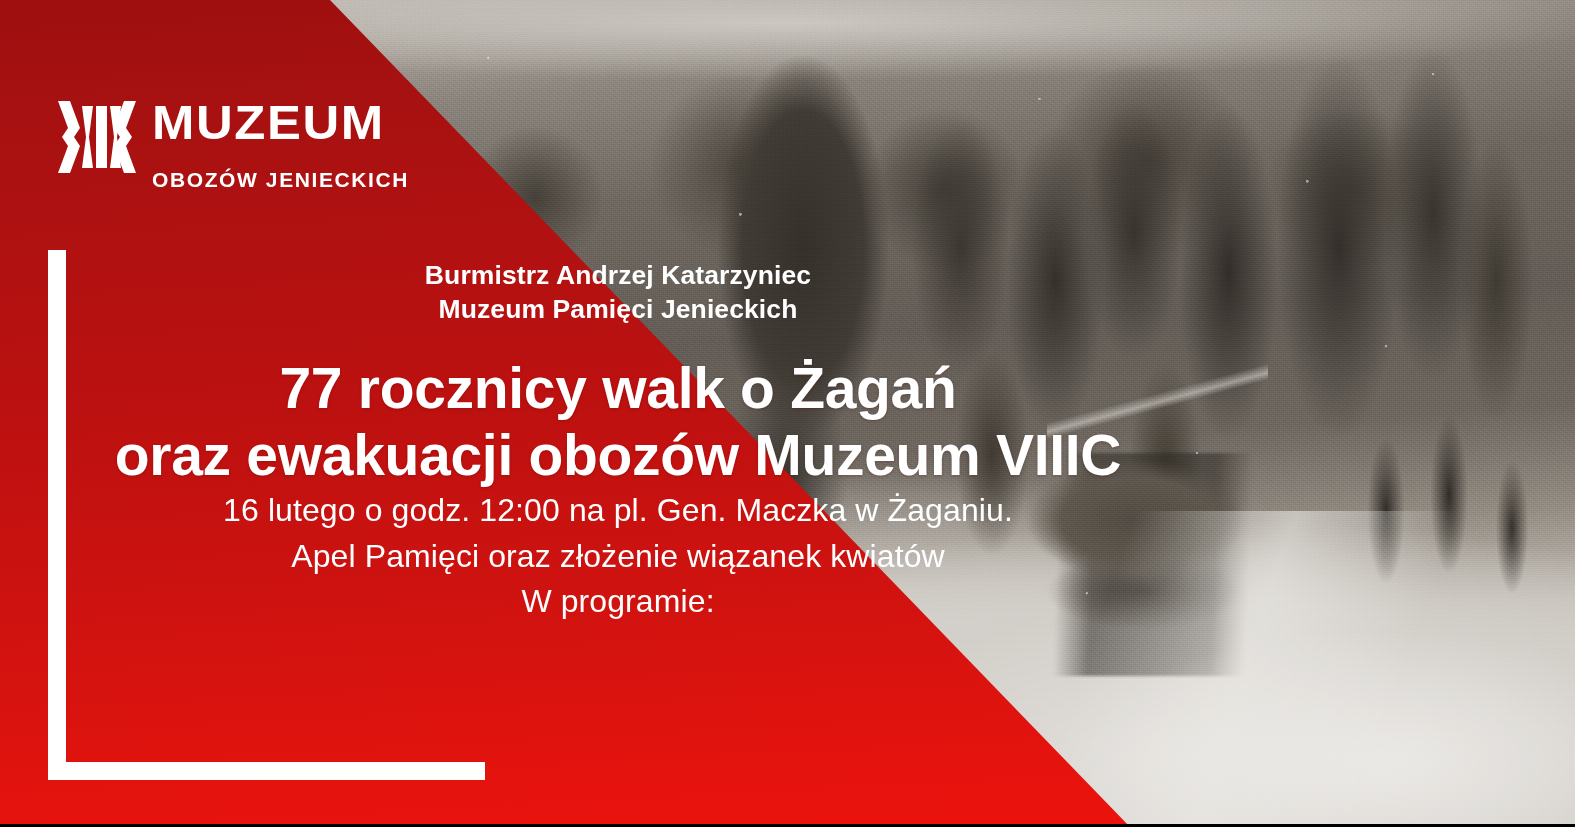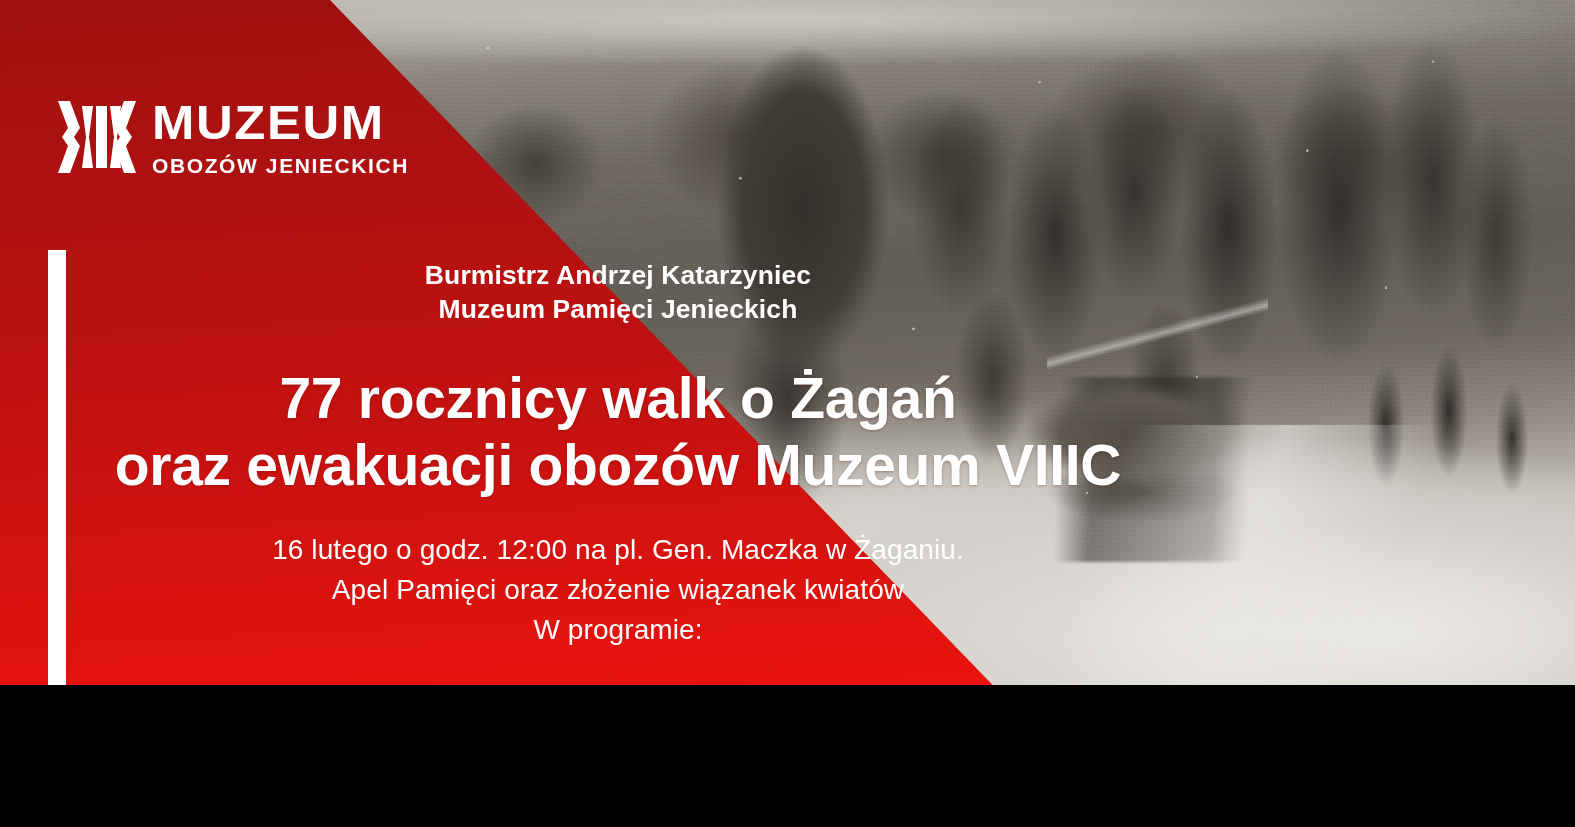--- a/index.html
+++ b/index.html
@@ -3,21 +3,21 @@
 <meta charset="utf-8">
 <style>
   html, body {
     margin: 0;
     padding: 0;
     background: #000;
   }
   #poster {
     position: relative;
     width: 1575px;
-    height: 685px;
+    height: 824px;
     overflow: hidden;
     font-family: "Liberation Sans", sans-serif;
     background: #6e6a66;
   }
 
   
   .photo {
     position: absolute;
     inset: 0;
     background: #8d8781;
@@ -182,21 +182,21 @@
     transform: scaleX(1.06);
     transform-origin: left center;
     white-space: nowrap;
   }
   .logo-sub {
     color: #fff;
     font-size: 21px;
     font-weight: 700;
     letter-spacing: 1.6px;
     line-height: 1;
-    margin-top: 10px;
+    margin-top: 24px;
     white-space: nowrap;
   }
 
   
   .bracket {
     position: absolute;
     left: 48px;
     top: 250px;
     width: 437px;
     height: 530px;
@@ -229,30 +229,29 @@
     font-weight: 700;
     line-height: 1.30;
     letter-spacing: .1px;
   }
   .headline {
     color: #fff;
     font-size: 57px;
     font-weight: 700;
     line-height: 1.17;
     letter-spacing: -.3px;
-    margin-top: 38px;
+    margin-top: 28px;
     white-space: nowrap;
     text-shadow: 0 1px 3px rgba(80,10,8,.30);
   }
   .details {
     color: #fff;
-    font-size: 28px;
+    font-size: 32px;
     font-weight: 400;
     line-height: 1.42;
-    margin-top: 32px;
     letter-spacing: .1px;
   }
 </style>
 </head>
 <body>
 
 <div id="poster">
 
   <div class="photo">
     <div class="photo-base"></div>

